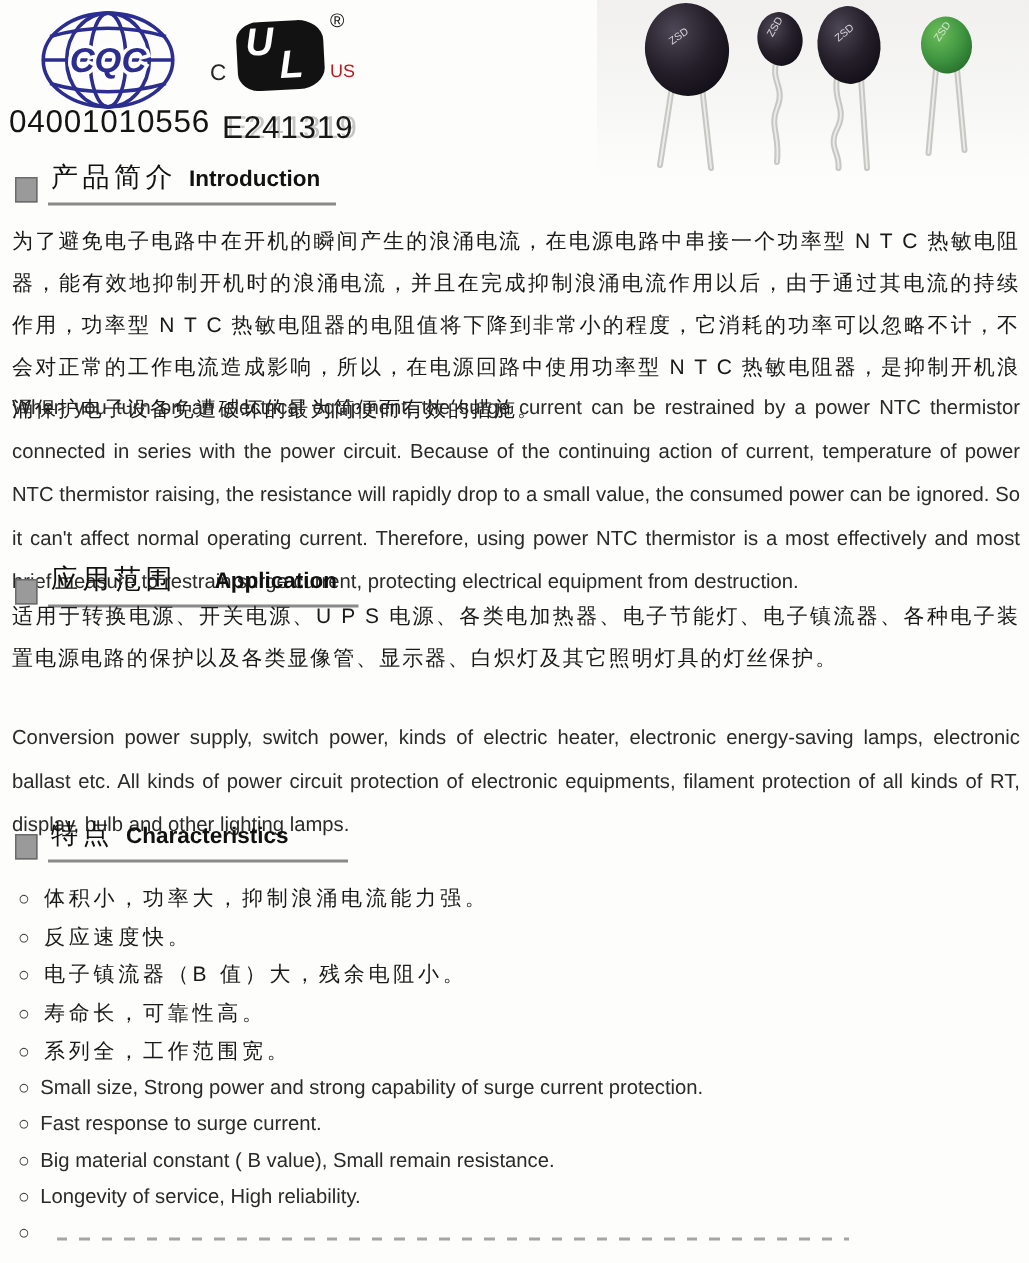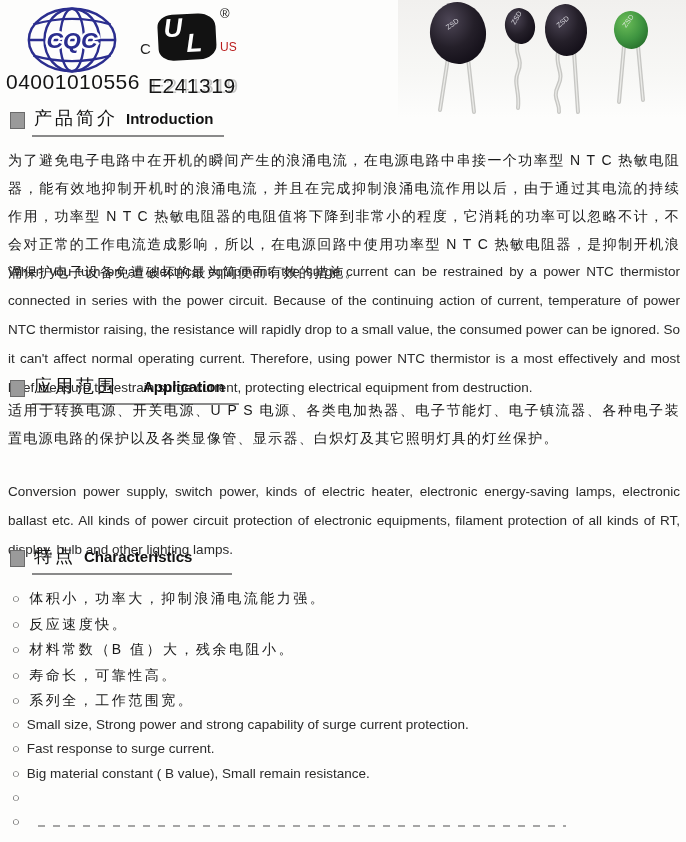--- a/index.html
+++ b/index.html
@@ -19,21 +19,21 @@
   .ul-reg{position:absolute;left:70px;top:-6px;font-size:13px;color:#121212;}
   .ul-c{position:absolute;left:-10px;top:28px;font-size:15px;color:#262626;}
   .ul-us{position:absolute;left:70px;top:28px;font-size:12px;color:#b91c1c;}
   .ul-number{position:absolute;left:148px;top:74px;width:150px;font-size:21px;font-weight:normal;color:#171717;
     text-shadow:3px 0 0 rgba(0,0,0,.22);letter-spacing:.5px;}
   
   .photo-strip{position:absolute;left:398px;top:0;width:288px;height:118px;
     background:linear-gradient(180deg,#f1f0ee 0%,#f7f7f5 60%,#fdfdfc 100%);}
   .photo-strip svg{position:absolute;left:0;top:0;}
   
-  .sec{position:absolute;left:10px;display:flex;align-items:center;}
+  .sec{position:absolute;left:10px;display:flex;align-items:flex-end;}
   .sec .sq{width:13px;height:15px;background:#9a9a9a;border:1px solid #6b6b6b;margin-right:7px;margin-bottom:2px;}
   .sec .wrap{border-bottom:2px solid #8a8a8a;padding:0 10px 5px 2px;display:flex;align-items:baseline;gap:8px;}
   .sec .zh{font-size:18px;letter-spacing:3px;color:#111;}
   .sec .en{font-size:15px;font-weight:bold;color:#111;}
   .w1 .wrap{min-width:180px;} .w2 .wrap{min-width:195px;gap:25px;} .w3 .wrap{min-width:188px;}
   
   .para{position:absolute;left:8px;width:672px;text-align:justify;}
   .zh-para{font-size:14px;line-height:28px;letter-spacing:1.3px;color:#191919;}
   .en-para{font-size:13.5px;line-height:29px;color:#2a2a2a;}
   
@@ -155,21 +155,21 @@
   <li>
       <span class="bullet">○</span>
       <span>体积小，功率大，抑制浪涌电流能力强。</span>
     </li>
   <li>
       <span class="bullet">○</span>
       <span>反应速度快。</span>
     </li>
   <li>
       <span class="bullet">○</span>
-      <span>材料常数（B 值）大，残余电阻小。</span>
+      <span>电子镇流器（B 值）大，残余电阻小。</span>
     </li>
   <li>
       <span class="bullet">○</span>
       <span>寿命长，可靠性高。</span>
     </li>
   <li>
       <span class="bullet">○</span>
       <span>系列全，工作范围宽。</span>
     </li>
 </ul>
@@ -182,19 +182,20 @@
   <li>
       <span class="bullet">○</span>
       <span>Fast response to surge current.</span>
     </li>
   <li>
       <span class="bullet">○</span>
       <span>Big material constant ( B value), Small remain resistance.</span>
     </li>
   <li>
       <span class="bullet">○</span>
+      <span>Longevity of service, High reliability.</span>
     </li>
   <li>
       <span class="bullet">○</span>
     </li>
 </ul>
 
 <div class="artifact"></div>
 
 </body></html>

